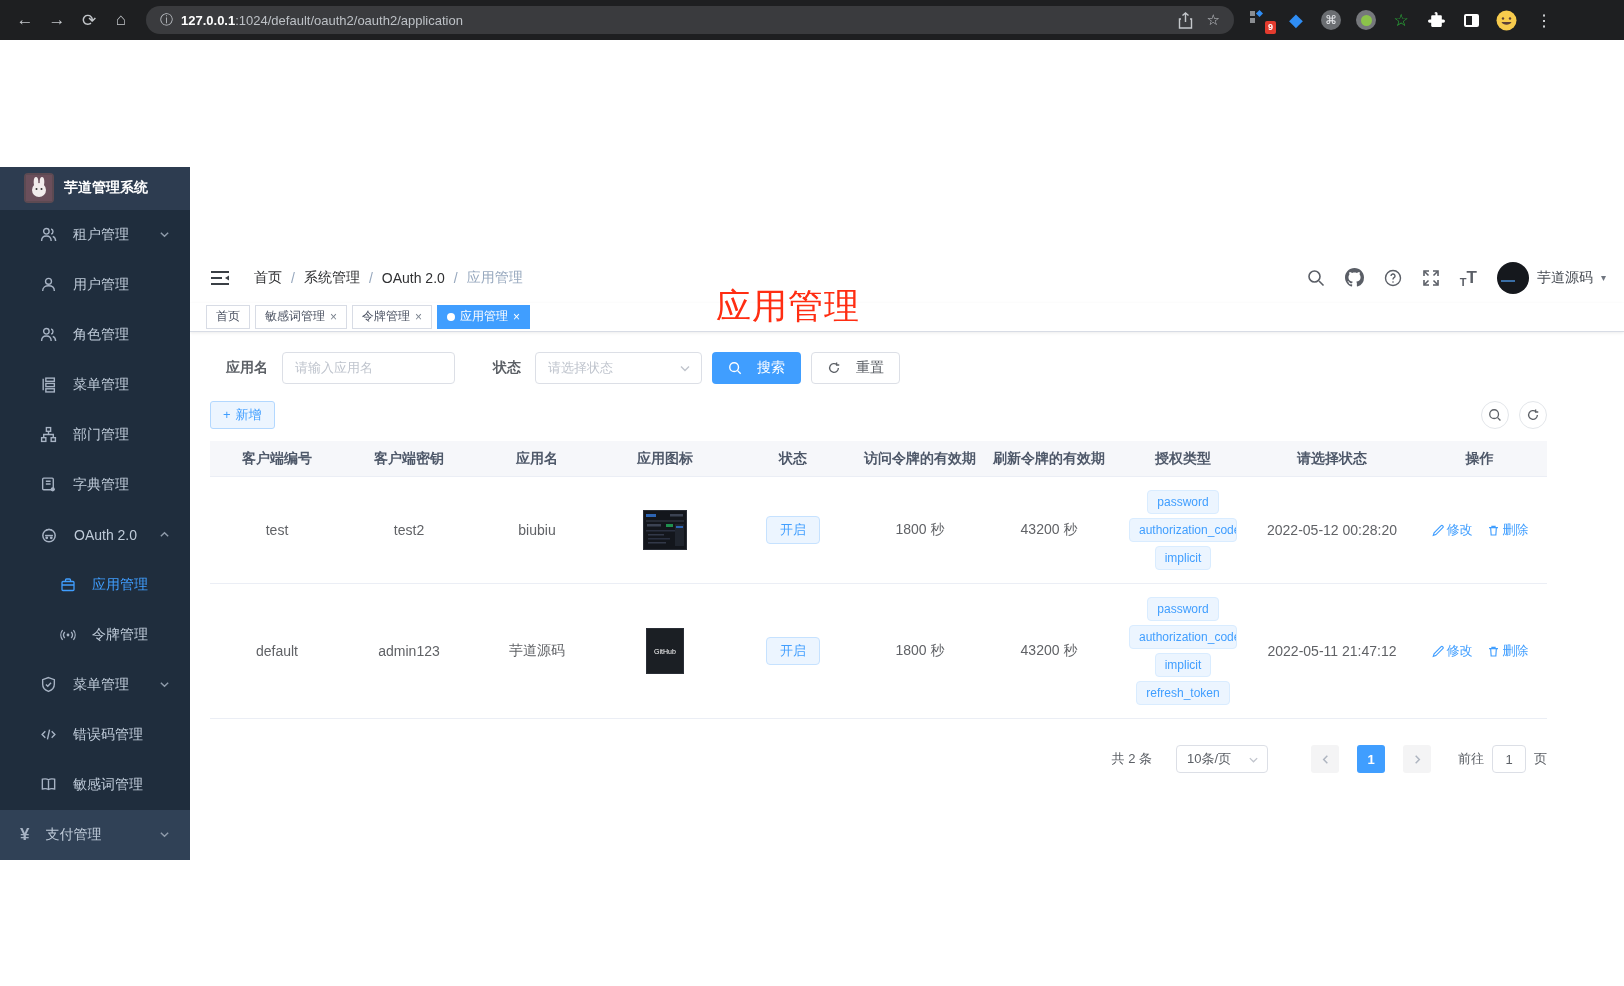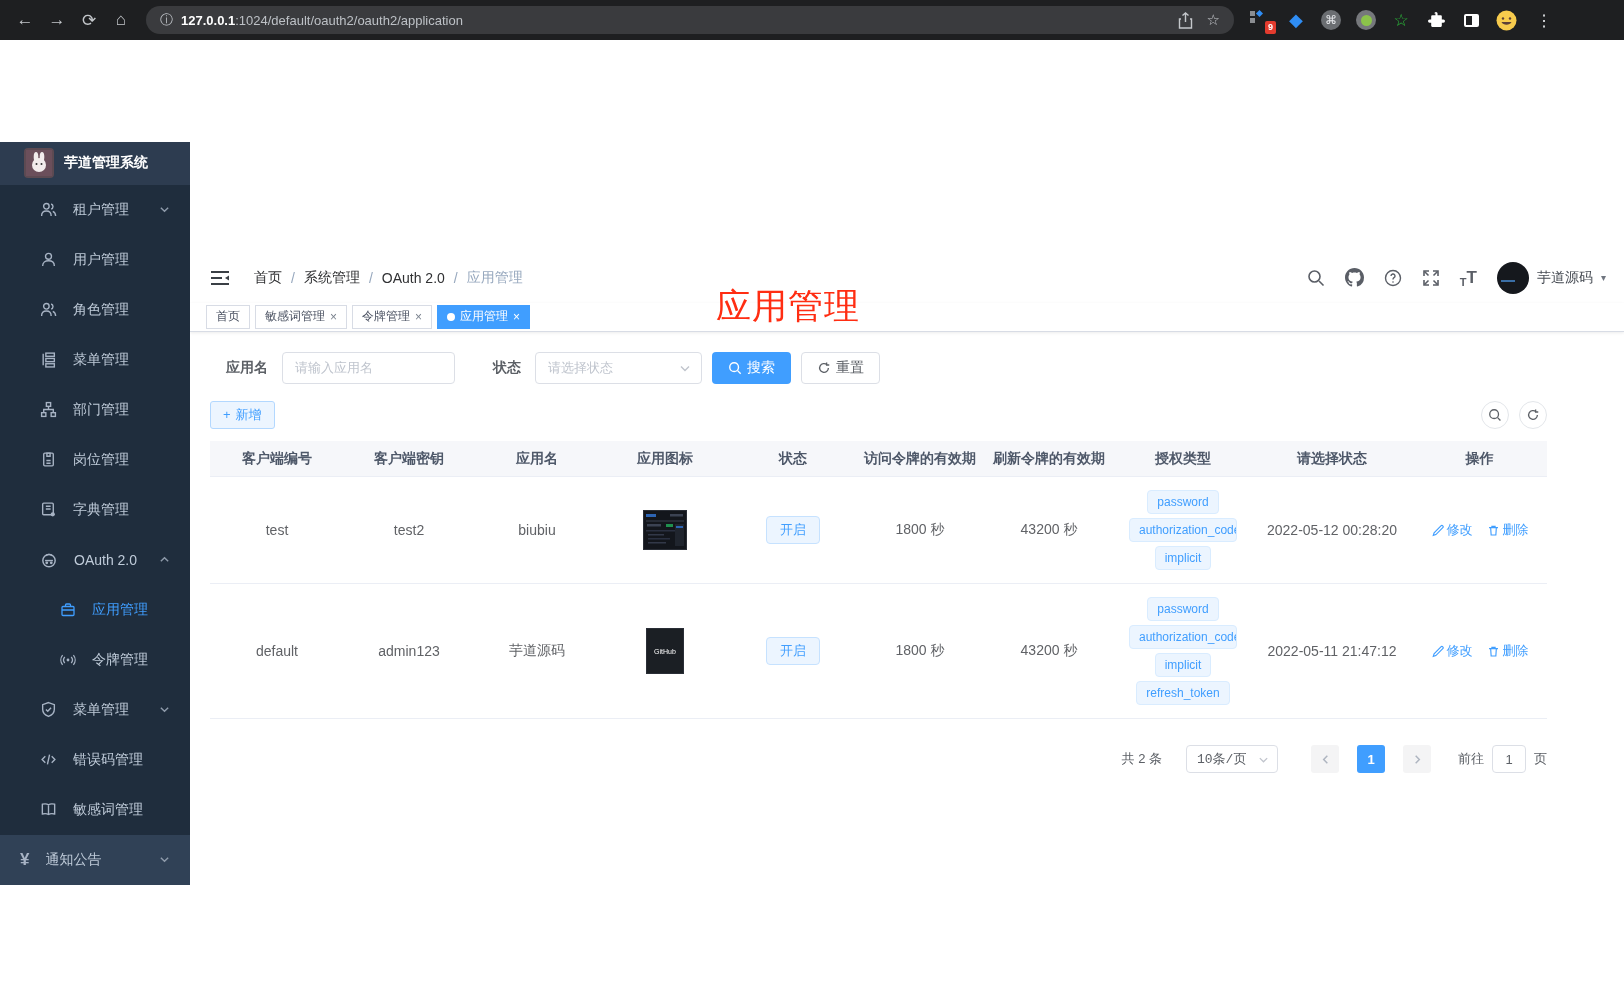--- a/index.html
+++ b/index.html
@@ -73,21 +73,21 @@
   .tv-dot { width:8px; height:8px; border-radius:50%; background:#fff; }
 
   
   .content { margin-left:20px; width:1337px; }
   .filter-row { display:flex; align-items:center; margin-top:20px; padding-left:16px; }
   .f-label { font-size:14px; font-weight:600; color:#5c6066; margin-right:14px; }
   .f-input { width:173px; height:32px; border:1px solid #dcdfe6; border-radius:4px; padding:0 12px; font-size:13px; color:#606266; font-family:"Liberation Sans",sans-serif; outline:none; }
   .f-input::placeholder { color:#bfc4cd; }
   .f-select { width:167px; height:32px; border:1px solid #dcdfe6; border-radius:4px; padding:0 10px 0 12px; display:flex; align-items:center; justify-content:space-between; color:#bfc4cd; font-size:13px; background:#fff; cursor:pointer; }
   .g2 { margin-left:38px; }
-  .btn { height:32px; border-radius:4px; font-size:14px; display:inline-flex; align-items:center; gap:5px; padding:0 15px; cursor:pointer; border:1px solid transparent; font-family:"Liberation Sans",sans-serif; }
+  .btn { height:32px; border-radius:4px; font-size:14px; display:inline-flex; align-items:center; gap:15px; padding:0 15px; cursor:pointer; border:1px solid transparent; font-family:"Liberation Sans",sans-serif; }
   .btn-primary { background:#409eff; color:#fff; margin-left:10px; }
   .btn-plain { background:#fff; border-color:#dcdfe6; color:#5c6066; margin-left:10px; }
 
   .toolbar-row { margin-top:17px; display:flex; align-items:center; }
   .btn-add { height:28px; padding:0 12px; font-size:13px; background:#ecf5ff; border:1px solid #b3d8ff; color:#409eff; border-radius:3px; display:inline-flex; align-items:center; gap:5px; cursor:pointer; }
   .tool-icons { margin-left:auto; display:flex; gap:10px; }
   .ic-circle { width:28px; height:28px; border:1px solid #e3e6ea; border-radius:50%; display:flex; align-items:center; justify-content:center; color:#5c6066; background:#fff; cursor:pointer; }
 
   
   table.grid { width:100%; border-collapse:collapse; margin-top:12px; font-size:14px; color:#606266; table-layout:fixed; }
@@ -96,21 +96,21 @@
   .status-tag { display:inline-block; background:#ecf5ff; border:1px solid #c6e2ff; color:#409eff; border-radius:4px; padding:0 13px; height:28px; line-height:26px; font-size:13px; }
   .grant-stack { display:flex; flex-direction:column; align-items:center; gap:4px; }
   .tag-pill { display:inline-block; background:#ecf5ff; border:1px solid #d9ecff; color:#409eff; border-radius:4px; height:24px; line-height:22px; padding:0 9px; font-size:12px; max-width:108px; overflow:hidden; white-space:nowrap; }
   .op-link { color:#409eff; font-size:13px; display:inline-flex; align-items:center; gap:3px; margin:0 7px; cursor:pointer; white-space:nowrap; }
   .appicon1 { width:44px; height:40px; background:#13161c; margin:0 auto; border:1px solid #2a2e36; }
   .appicon2 { width:38px; height:46px; background:#1b1f24; margin:0 auto; color:#fff; font-size:7px; display:flex; align-items:center; justify-content:center; border:1px solid #2a2e36; }
 
   
   .pagination { display:flex; align-items:center; justify-content:flex-end; gap:8px; margin-top:26px; font-size:13px; color:#5c6066; }
   .pg-total { margin-right:16px; }
-  .pg-size { width:92px; height:28px; border:1px solid #dcdfe6; border-radius:4px; display:flex; align-items:center; justify-content:space-between; padding:0 8px 0 10px; color:#5c6066; margin-right:20px; background:#fff; cursor:pointer;font-family:Liberation Mono, monospace; }
+  .pg-size { width:92px; height:28px; border:1px solid #dcdfe6; border-radius:4px; display:flex; align-items:center; justify-content:space-between; padding:0 8px 0 10px; color:#5c6066; margin-right:30px; background:#fff; cursor:pointer; }
   .pg-btn { width:28px; height:28px; background:#f4f4f5; border-radius:3px; display:flex; align-items:center; justify-content:center; color:#aeb5c0; margin:0 5px; cursor:pointer; }
   .pg-page { width:28px; height:28px; background:#409eff; color:#fff; border-radius:3px; display:flex; align-items:center; justify-content:center; font-weight:700; margin:0 5px; cursor:pointer; }
   .pg-goto { margin-left:14px; display:flex; align-items:center; gap:8px; }
   .goto-input { width:34px; height:28px; border:1px solid #dcdfe6; border-radius:4px; text-align:center; font-size:13px; color:#5c6066; outline:none; font-family:"Liberation Sans",sans-serif; }
 </style>
 </head>
 <body>
 
 <div class="browser-bar">
   <div class="b-btn">
@@ -238,28 +238,20 @@
           <svg class="mi" width="17" height="17" viewBox="0 0 16 16" fill="none" stroke="currentColor" stroke-width="1.3">
               <rect x="6" y="1.5" width="4" height="3.5"></rect>
               <rect x="1.5" y="11" width="4" height="3.5"></rect>
               <rect x="10.5" y="11" width="4" height="3.5"></rect>
               <path d="M8 5v3M8 8H3.5v3M8 8h4.5v3"></path>
             </svg>
           <span>部门管理</span>
         </div>
         <div class="m-item">
           <svg class="mi" width="17" height="17" viewBox="0 0 16 16" fill="none" stroke="currentColor" stroke-width="1.3">
-              <rect x="3.5" y="2" width="9" height="12" rx="1"></rect>
-              <path d="M6.5 2h3v3h-3z"></path>
-              <path d="M6 9h4M6 11.5h4"></path>
-            </svg>
-          <span>岗位管理</span>
-        </div>
-        <div class="m-item">
-          <svg class="mi" width="17" height="17" viewBox="0 0 16 16" fill="none" stroke="currentColor" stroke-width="1.3">
               <rect x="2.5" y="2" width="10" height="11" rx="1"></rect>
               <path d="M5.5 5h4.5M5.5 7.5h4.5"></path>
               <circle cx="12" cy="12.5" r="2" fill="currentColor" stroke="none"></circle>
             </svg>
           <span>字典管理</span>
         </div>
         <div class="m-item">
           <svg class="mi" width="18" height="18" viewBox="0 0 16 16" fill="none" stroke="currentColor" stroke-width="1.3">
               <circle cx="8" cy="8.5" r="5.5"></circle>
               <path d="M4.5 8.5h7"></path>
@@ -306,21 +298,21 @@
         <div class="m-item">
           <svg class="mi" width="17" height="17" viewBox="0 0 16 16" fill="none" stroke="currentColor" stroke-width="1.3">
               <path d="M8 3.5C6.6 2.6 4.6 2.5 2.2 3v9.2c2.4-.5 4.4-.4 5.8.5 1.4-.9 3.4-1 5.8-.5V3c-2.4-.5-4.4-.4-5.8.5z"></path>
               <path d="M8 4v8.7"></path>
             </svg>
           <span>敏感词管理</span>
         </div>
       </div>
       <div class="m-item top">
         <span class="mi" style="font-size:17px;font-weight:700;">¥</span>
-        <span>通知公告</span>
+        <span>支付管理</span>
         <svg class="m-arrow" width="11" height="11" viewBox="0 0 12 12" fill="none" stroke="currentColor" stroke-width="1.5">
             <path d="M2 4l4 4 4-4"></path>
           </svg>
       </div>
     </nav>
   </aside>
 
   <main class="main">
     <div class="red-note">应用管理</div>
 

